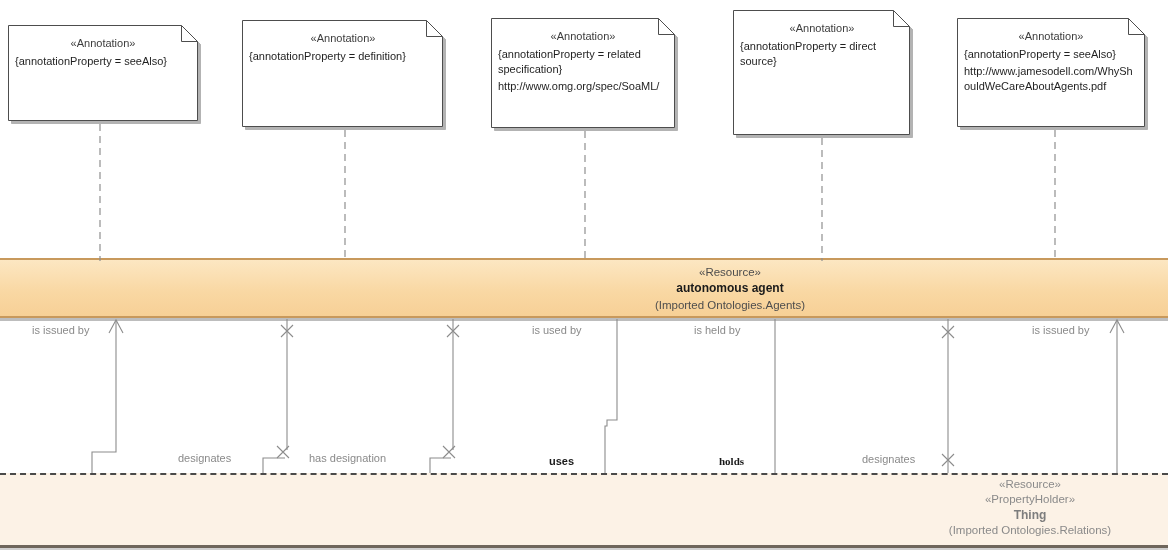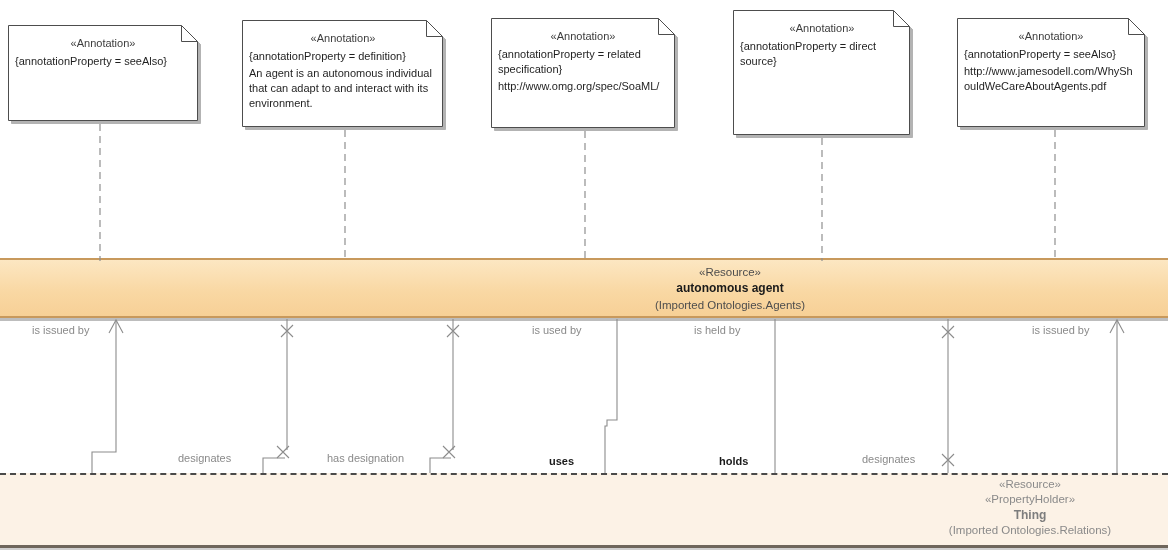--- a/index.html
+++ b/index.html
@@ -59,21 +59,20 @@
   </div>
 
   <div class="note" style="left:242px;top:20px;width:201px;height:107px;" data-interactable="true">
     <svg width="201" height="107" data-interactable="false">
       <path d="M0.5,0.5 H184.5 L200.5,16.5 V106.5 H0.5 Z" fill="#ffffff" stroke="#4d4d4d"></path>
       <path d="M184.5,0.5 V16.5 H200.5" fill="none" stroke="#4d4d4d"></path>
     </svg>
     <div class="note-text" style="width:188px;">
       <div class="note-stereo" data-interactable="false">«Annotation»</div>
       <div class="note-prop" data-interactable="false">{annotationProperty = definition}</div>
-      <div class="note-body" data-interactable="false">An agent is an autonomous individual that can adapt to and interact with its environment.</div>
     </div>
   </div>
 
   <div class="note" style="left:491px;top:18px;width:184px;height:110px;" data-interactable="true">
     <svg width="184" height="110" data-interactable="false">
       <path d="M0.5,0.5 H167.5 L183.5,16.5 V109.5 H0.5 Z" fill="#ffffff" stroke="#4d4d4d"></path>
       <path d="M167.5,0.5 V16.5 H183.5" fill="none" stroke="#4d4d4d"></path>
     </svg>
     <div class="note-text" style="width:170px;">
       <div class="note-stereo" data-interactable="false">«Annotation»</div>
@@ -165,18 +164,18 @@
         <path d="M1110,333 L1117,320 L1124,333"></path>
       </g>
     </g>
   </svg>
 
   <div class="edge-label" style="left:32px;top:324px;width:80px;" data-interactable="true">is issued by</div>
   <div class="edge-label" style="left:532px;top:324px;width:80px;" data-interactable="true">is used by</div>
   <div class="edge-label" style="left:694px;top:324px;width:80px;" data-interactable="true">is held by</div>
   <div class="edge-label" style="left:1032px;top:324px;width:80px;" data-interactable="true">is issued by</div>
   <div class="edge-label" style="left:178px;top:452px;width:80px;" data-interactable="true">designates</div>
-  <div class="edge-label" style="left:327px;top:452px;width:100px;" data-interactable="true">has designation</div>
+  <div class="edge-label" style="left:309px;top:452px;width:100px;" data-interactable="true">has designation</div>
   <div class="edge-label bold" style="left:549px;top:455px;width:50px;" data-interactable="true">uses</div>
-  <div class="edge-label bold" style="left:719px;top:455px;width:50px;" data-interactable="true">holds</div>
+  <div class="edge-label bold" style="left:719px;top:455px;width:50px;font-family:Liberation Serif, serif;" data-interactable="true">holds</div>
   <div class="edge-label" style="left:862px;top:453px;width:80px;" data-interactable="true">designates</div>
 
 </div>
 
 </body></html>

